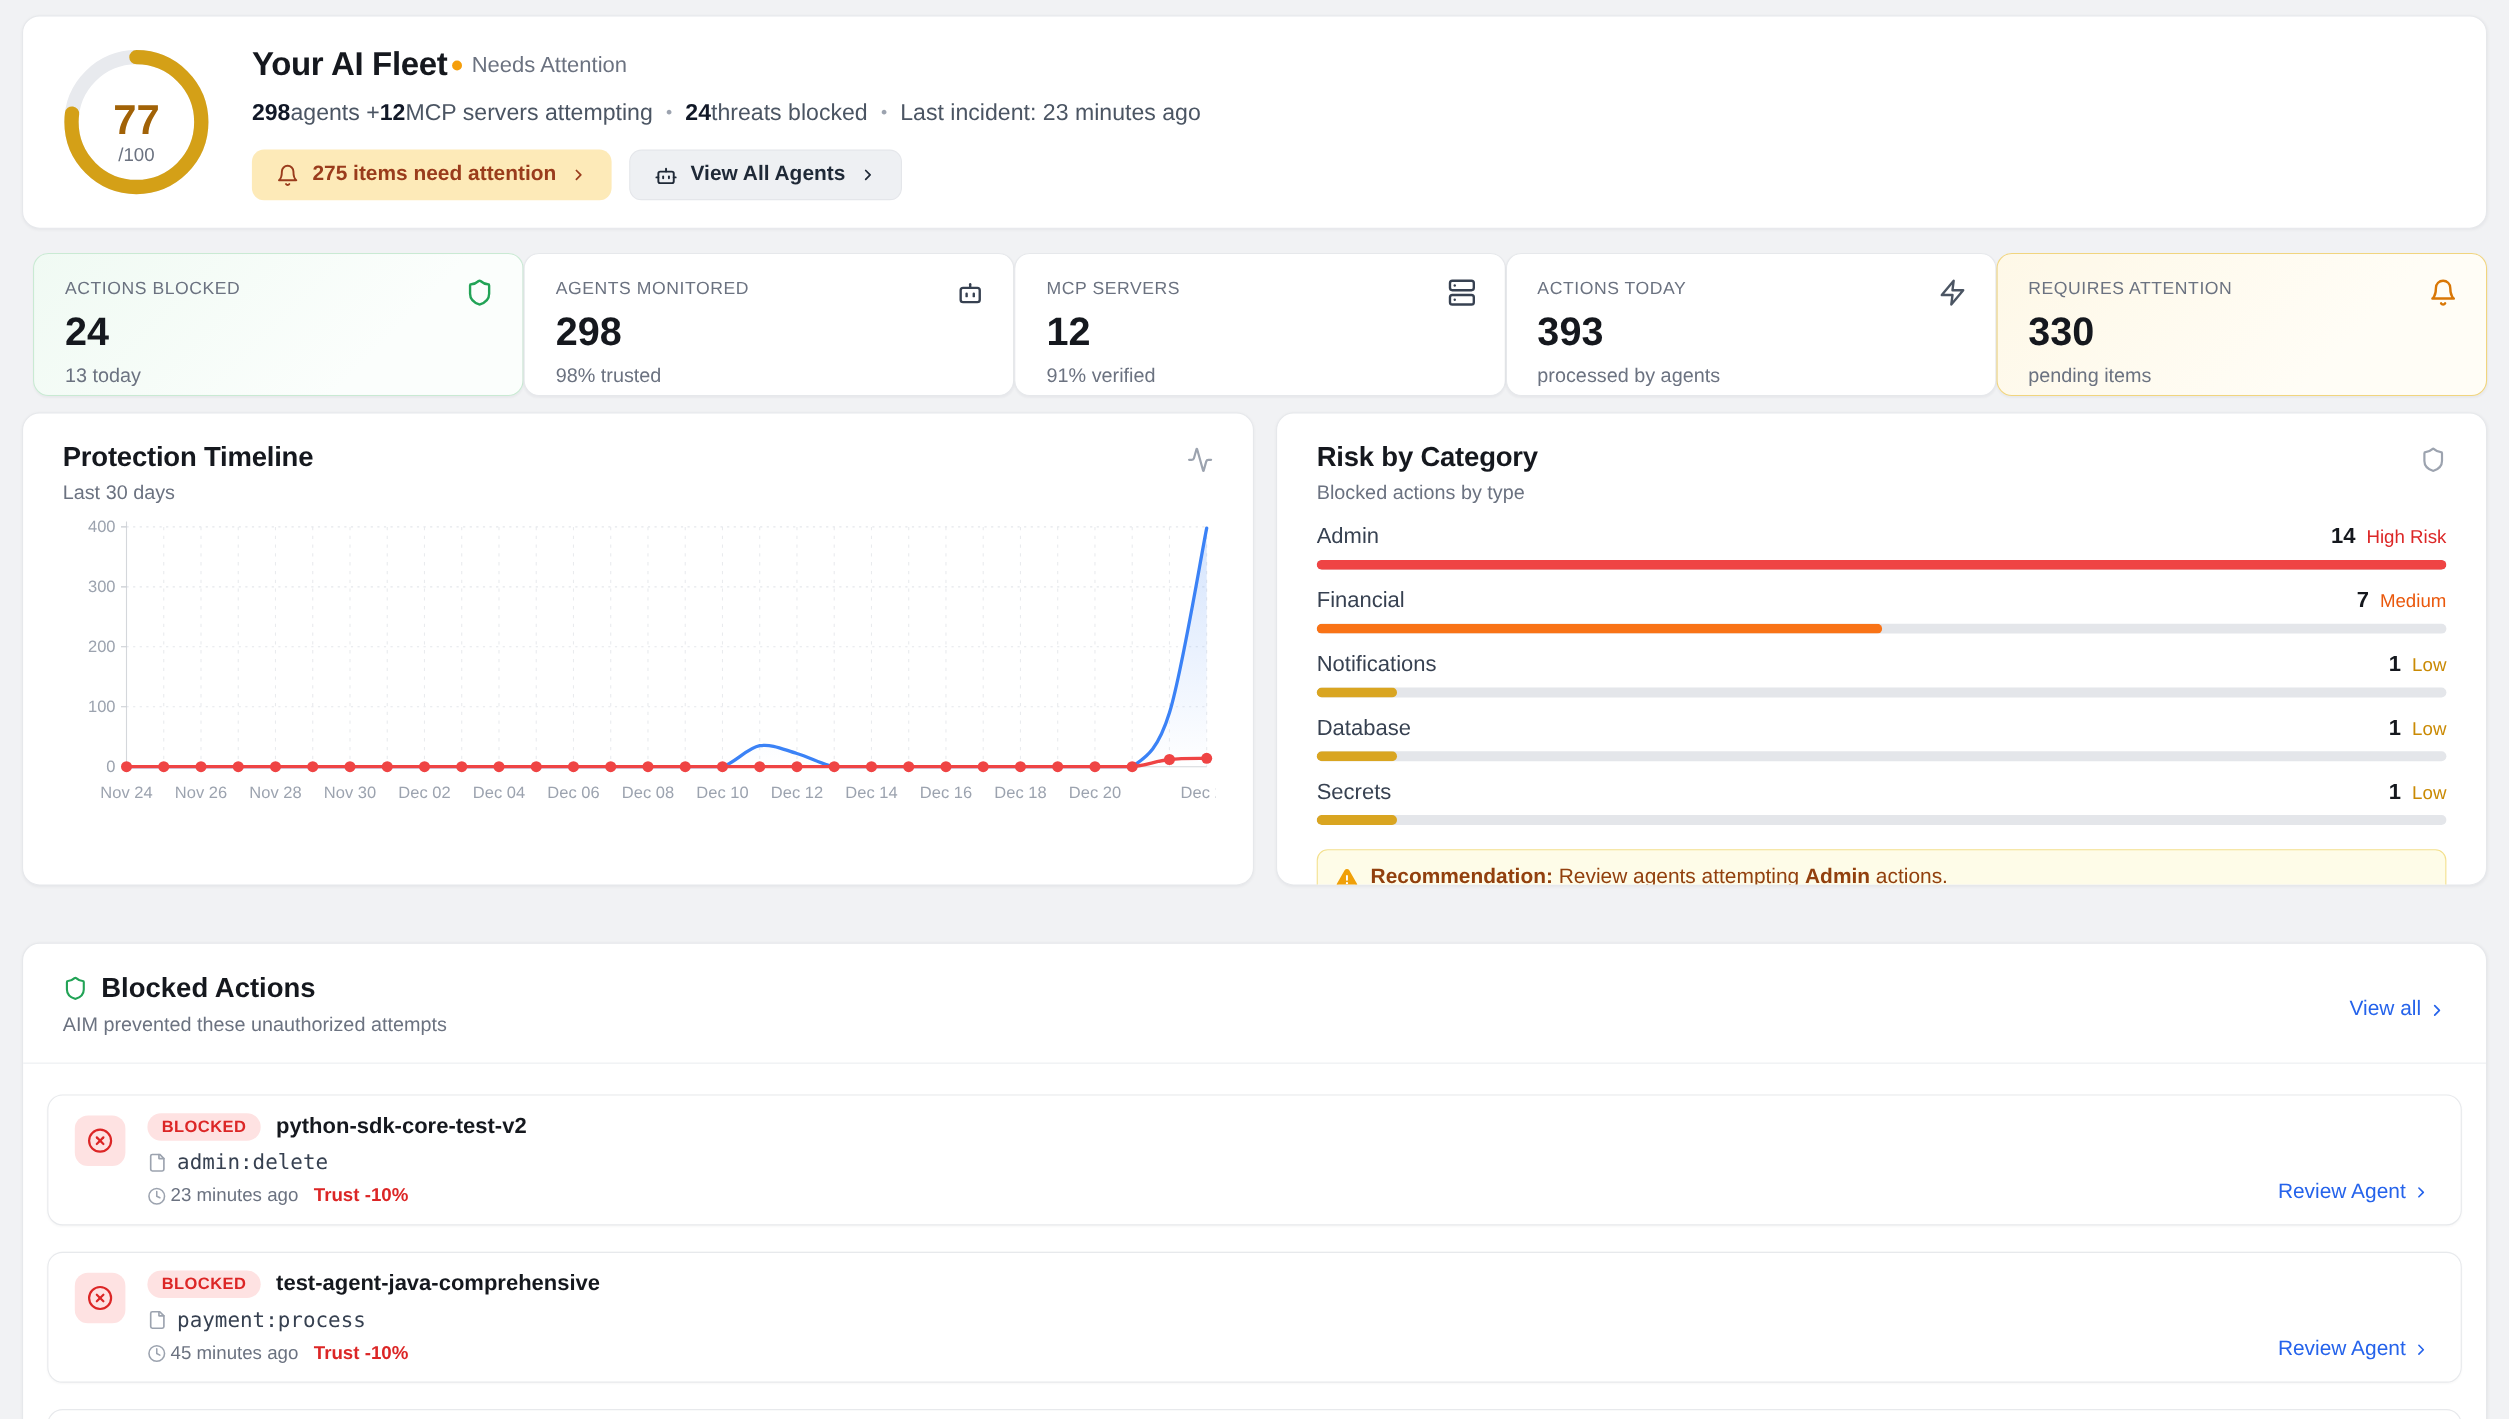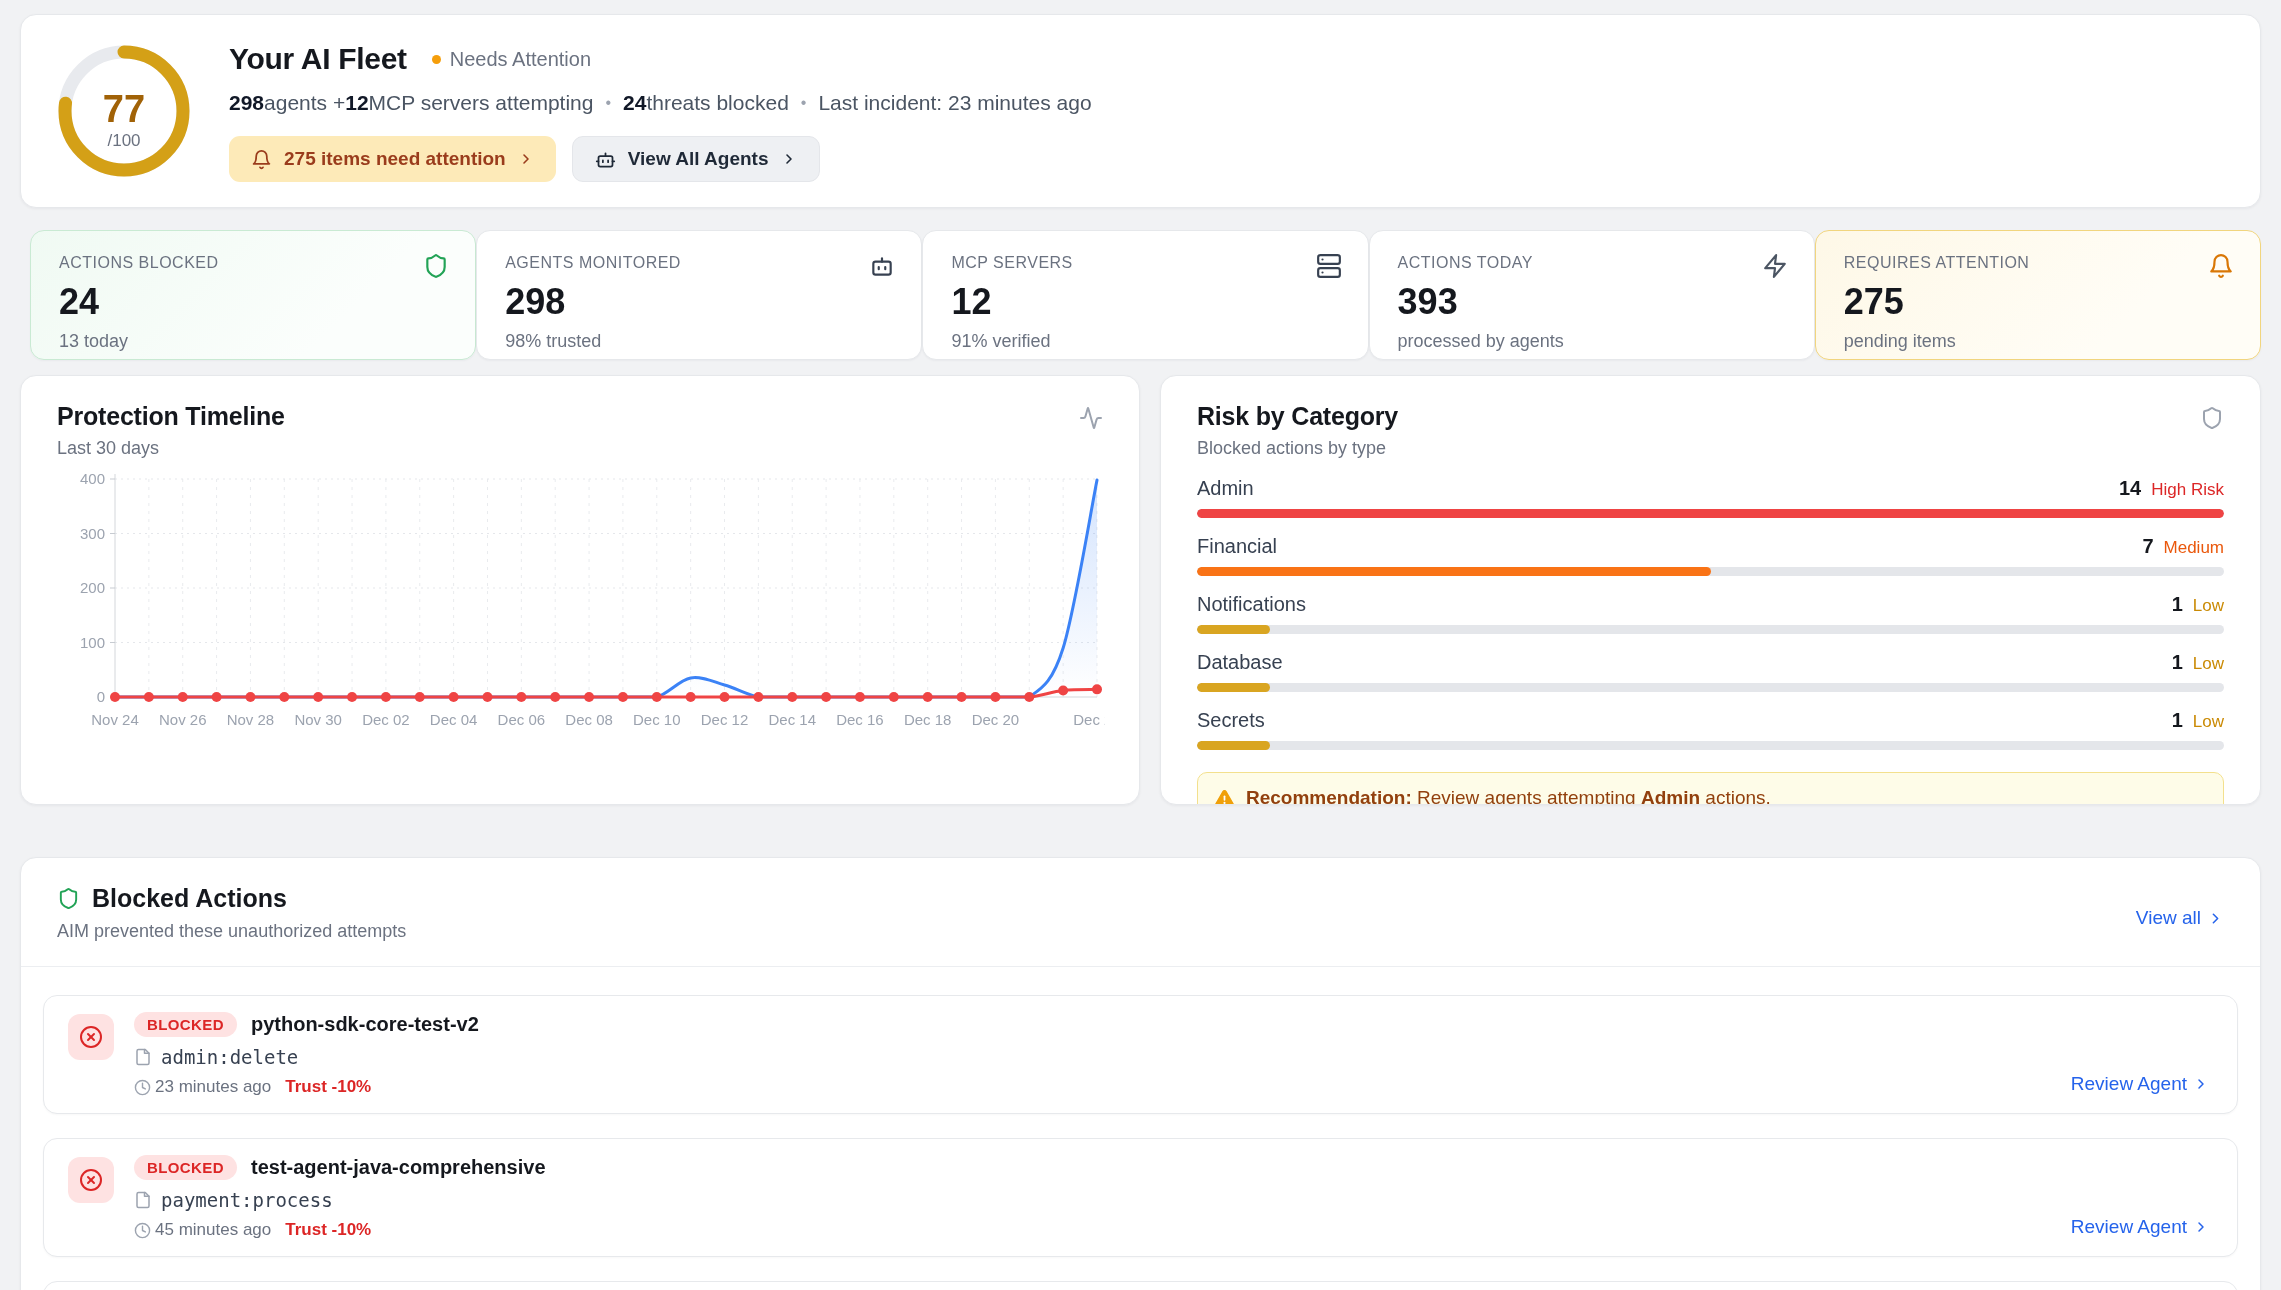--- a/index.html
+++ b/index.html
@@ -15,21 +15,21 @@
     background:#ffffff;
     border:1px solid #e6e8eb;
     border-radius:16px;
     box-shadow:0 1px 3px rgba(16,24,40,.05);
   }
 
   
   .hero { height:194px; padding:30px 36px; display:flex; gap:38px; align-items:center; }
   .gauge-wrap { width:134px; height:134px; flex:none; }
   .hero-body { padding-top:2px; }
-  .hero-title-row { display:flex; align-items:center; gap:25px; }
+  .hero-title-row { display:flex; align-items:center; gap:4px; }
   .hero-title { font-size:30px; font-weight:700; color:#15181e; letter-spacing:-0.3px; }
   .hero-status { display:flex; align-items:center; gap:9px; font-size:20px; color:#6b7280; }
   .status-dot { width:9px; height:9px; border-radius:50%; background:#f59e0b; }
   .hero-stats { margin-top:15px; font-size:21px; color:#4b5563; display:flex; align-items:center; flex-wrap:wrap; }
   .hero-stats .seg-bold { font-weight:700; color:#111827; }
   .hero-stats .seg-sep { color:#9ca3af; margin:0 12px; font-size:16px; }
   .hero-buttons { margin-top:21px; display:flex; gap:16px; }
   .btn { height:46px; border:none; border-radius:11px; display:inline-flex; align-items:center; gap:12px;
          padding:0 22px; font-size:19px; font-weight:600; font-family:inherit; cursor:pointer; }
   .btn-amber { background:#fdeab8; color:#9a3c1c; }
@@ -208,21 +208,21 @@
       <div class="stat-value">393</div>
       <div class="stat-sub">processed by agents</div>
       <span class="stat-icon" style="color:#4b5563">
         <svg width="26" height="26" viewBox="0 0 24 24" fill="none" stroke="currentColor" stroke-width="2" stroke-linecap="round" stroke-linejoin="round">
             <polygon points="13 2 3 14 12 14 11 22 21 10 12 10 13 2"></polygon>
           </svg>
       </span>
     </div>
     <div class="stat-card amber">
       <div class="stat-label">REQUIRES ATTENTION</div>
-      <div class="stat-value">275</div>
+      <div class="stat-value">330</div>
       <div class="stat-sub">pending items</div>
       <span class="stat-icon" style="color:#d97706">
         <svg width="26" height="26" viewBox="0 0 24 24" fill="none" stroke="currentColor" stroke-width="2" stroke-linecap="round" stroke-linejoin="round">
             <path d="M6 8a6 6 0 0 1 12 0c0 7 3 9 3 9H3s3-2 3-9"></path>
             <path d="M10.3 21a1.94 1.94 0 0 0 3.4 0"></path>
           </svg>
       </span>
     </div>
   </div>
 

